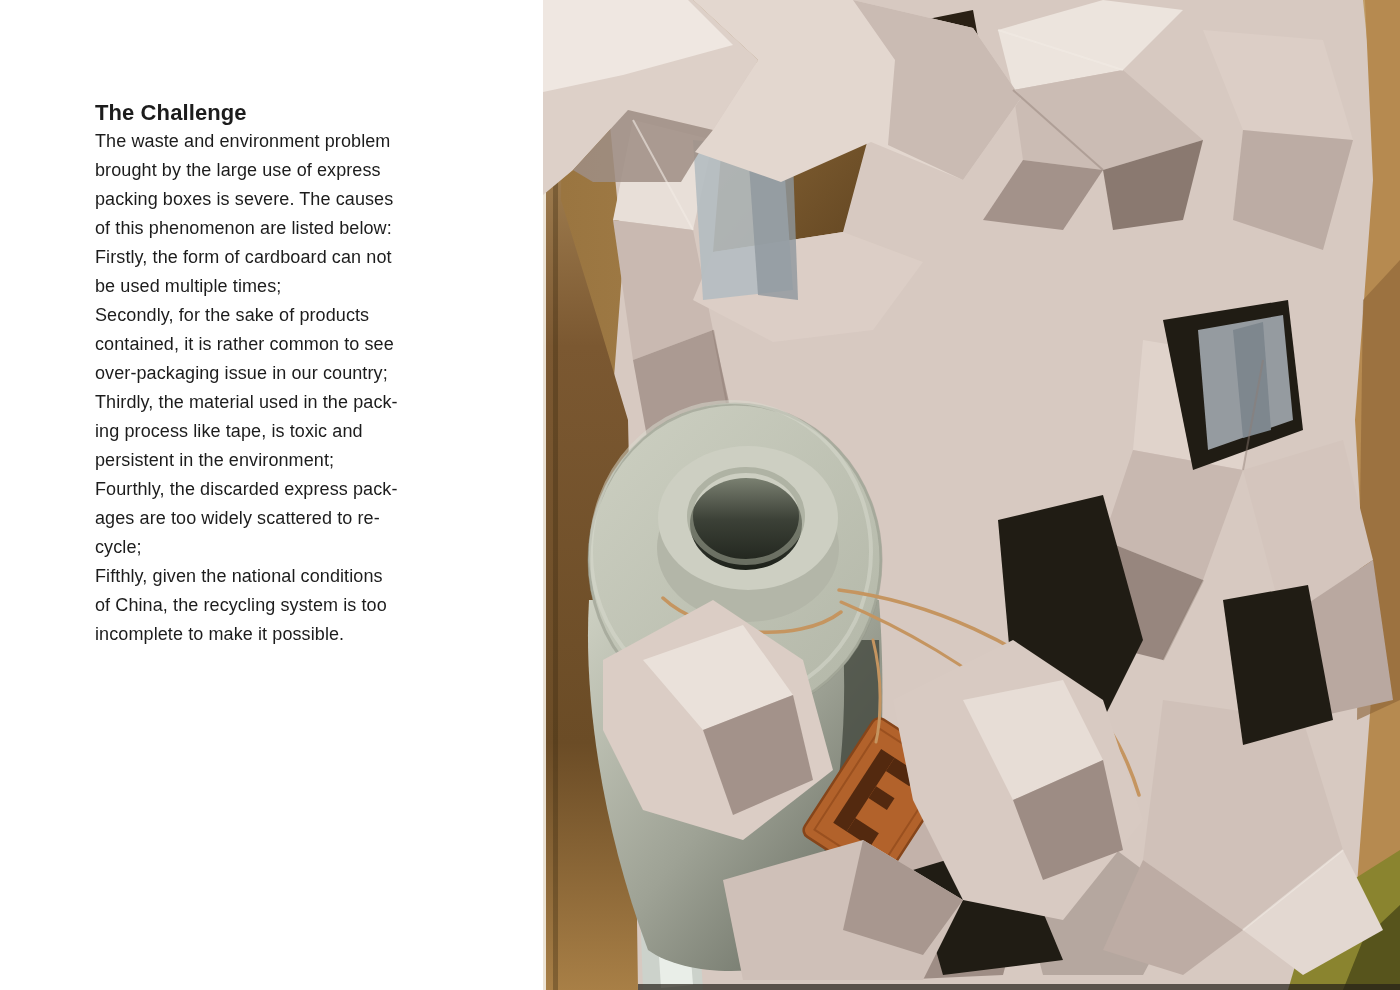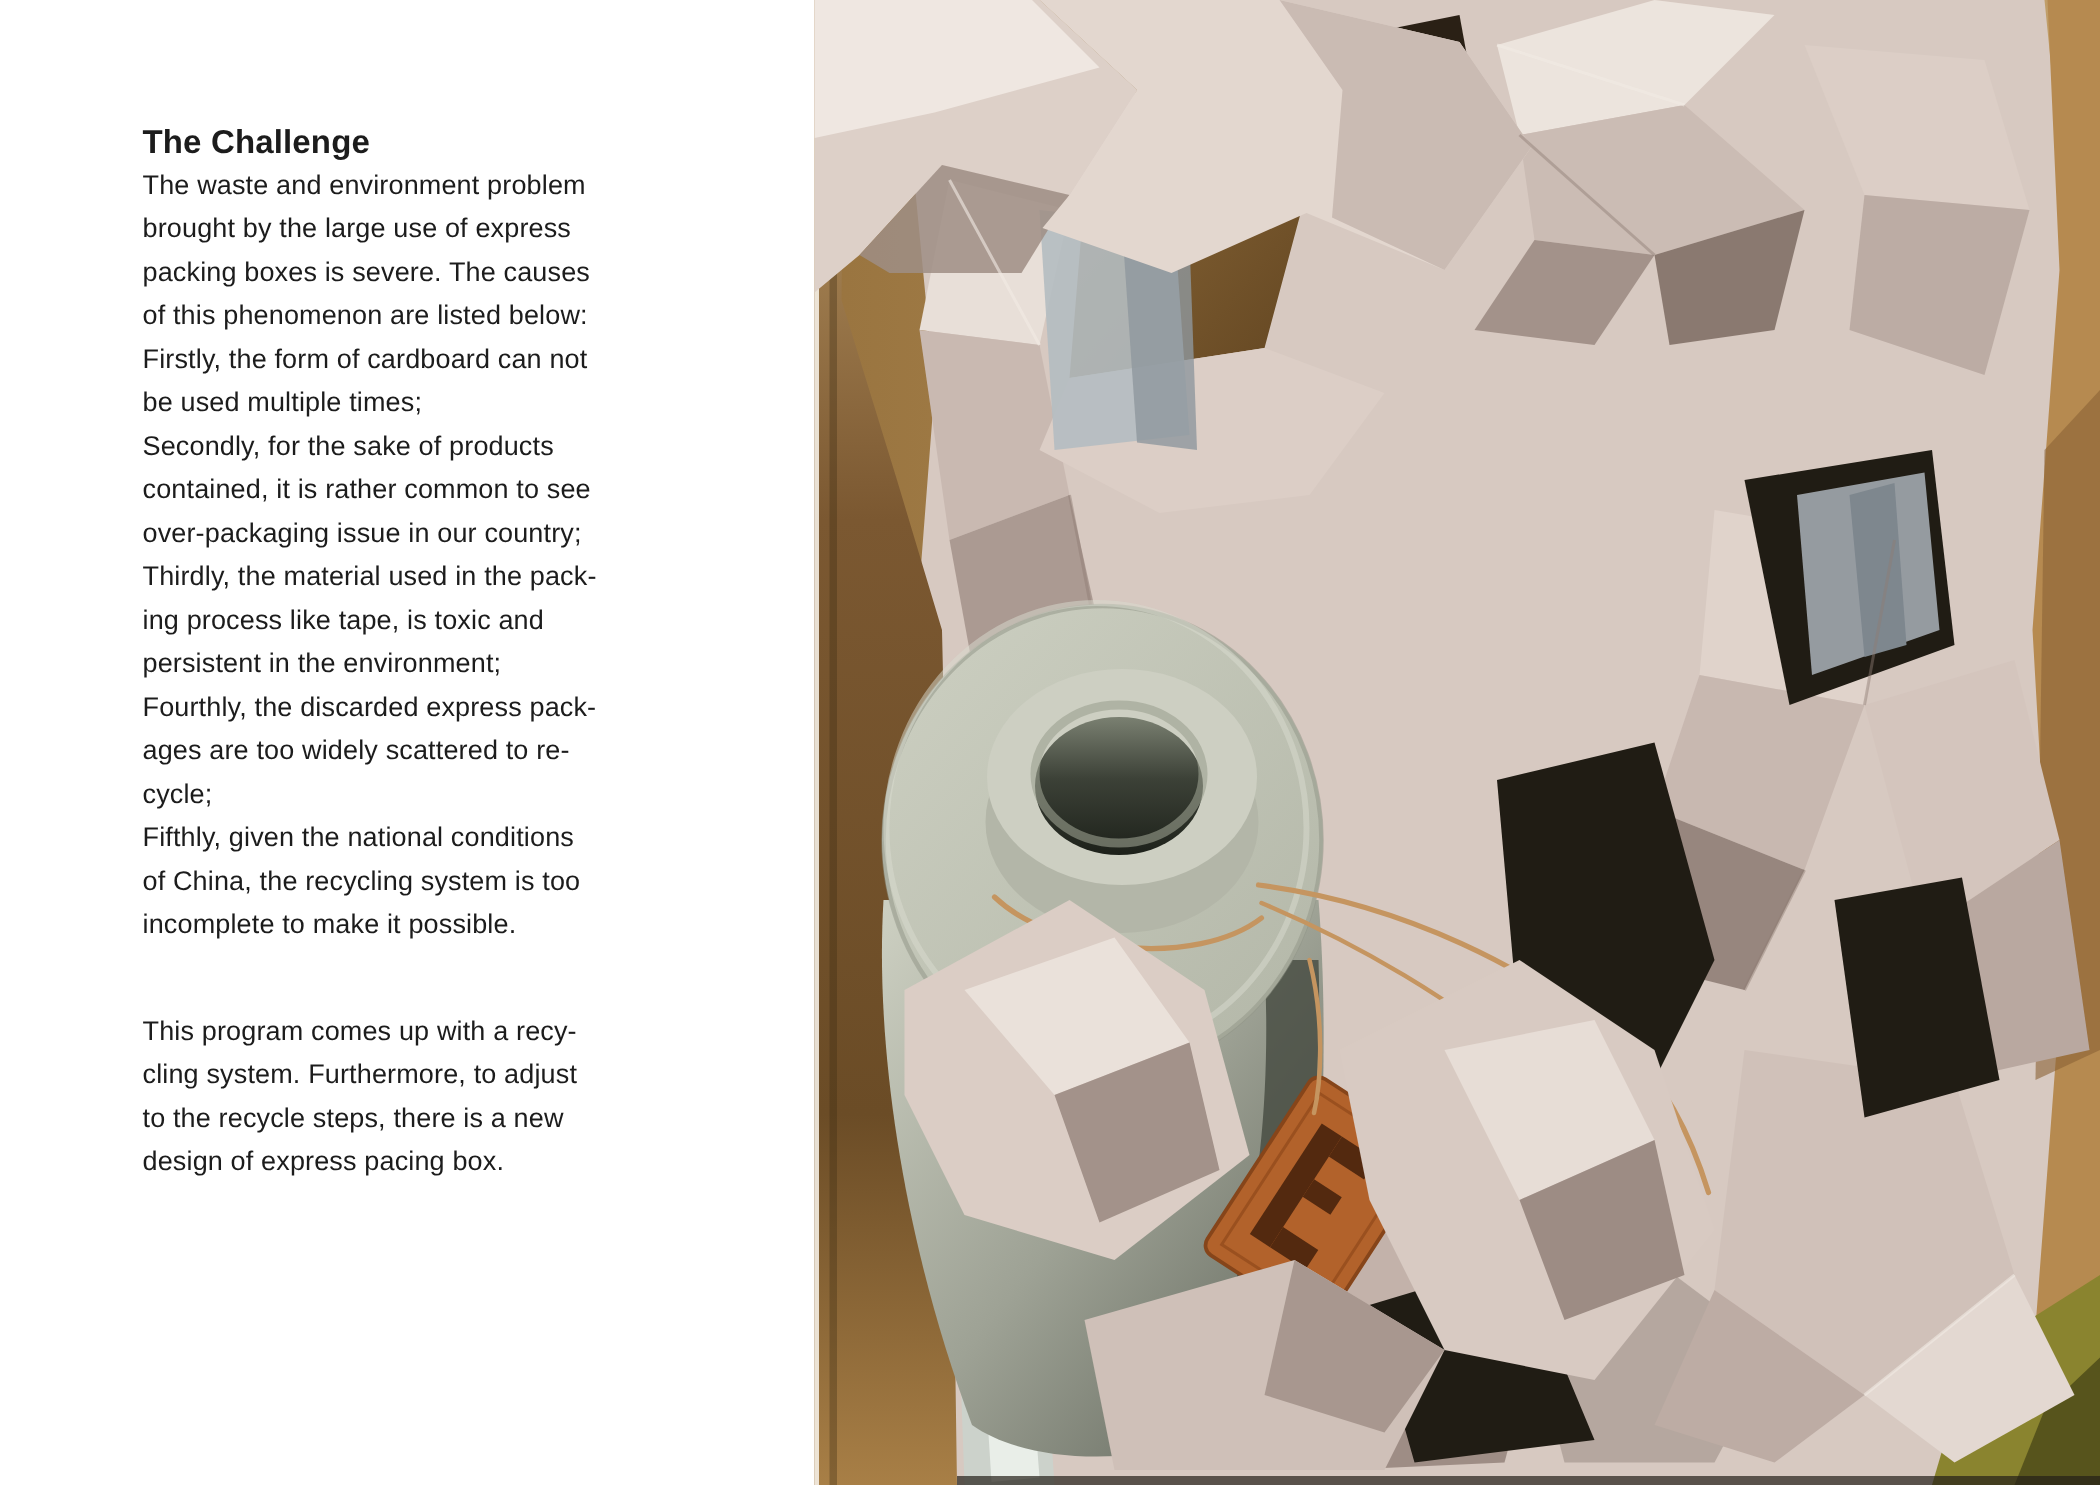--- a/index.html
+++ b/index.html
@@ -5,21 +5,21 @@
   html, body { margin: 0; padding: 0; }
   body {
     width: 1400px; height: 990px;
     background: var(--page-bg, #ffffff);
     font-family: "Liberation Sans", sans-serif;
     position: relative;
     overflow: hidden;
   }
   .text-col {
     position: absolute;
-    left: 95px; top: 80px;
+    left: 95px; top: 98px;
     width: 480px;
     color: var(--text, #1c1c1c);
   }
   .section h2 {
     margin: 0;
     font-size: 22px;
     line-height: 29px;
     font-weight: 700;
     letter-spacing: 0.1px;
   }
@@ -58,24 +58,20 @@
 ing process like tape, is toxic and
 persistent in the environment;
 Fourthly, the discarded express pack-
 ages are too widely scattered to re-
 cycle;
 Fifthly, given the national conditions
 of China, the recycling system is too
 incomplete to make it possible.</p>
   </div>
   <div class="section outcome">
-    <p>This program comes up with a recy-
-cling system. Furthermore, to adjust
-to the recycle steps, there is a new
-design of express pacing box.</p>
   </div>
 </div>
 
 <figure class="photo-col" style="margin:0">
 <svg width="857" height="990" viewBox="0 0 857 990" xmlns="http://www.w3.org/2000/svg">
   <defs>
     <linearGradient id="cardBase" x1="0" y1="0" x2="1" y2="0">
       <stop offset="0" style="stop-color:var(--card-mid,#99743f)"></stop>
       <stop offset="1" style="stop-color:var(--card-light,#c2a06b)"></stop>
     </linearGradient>

